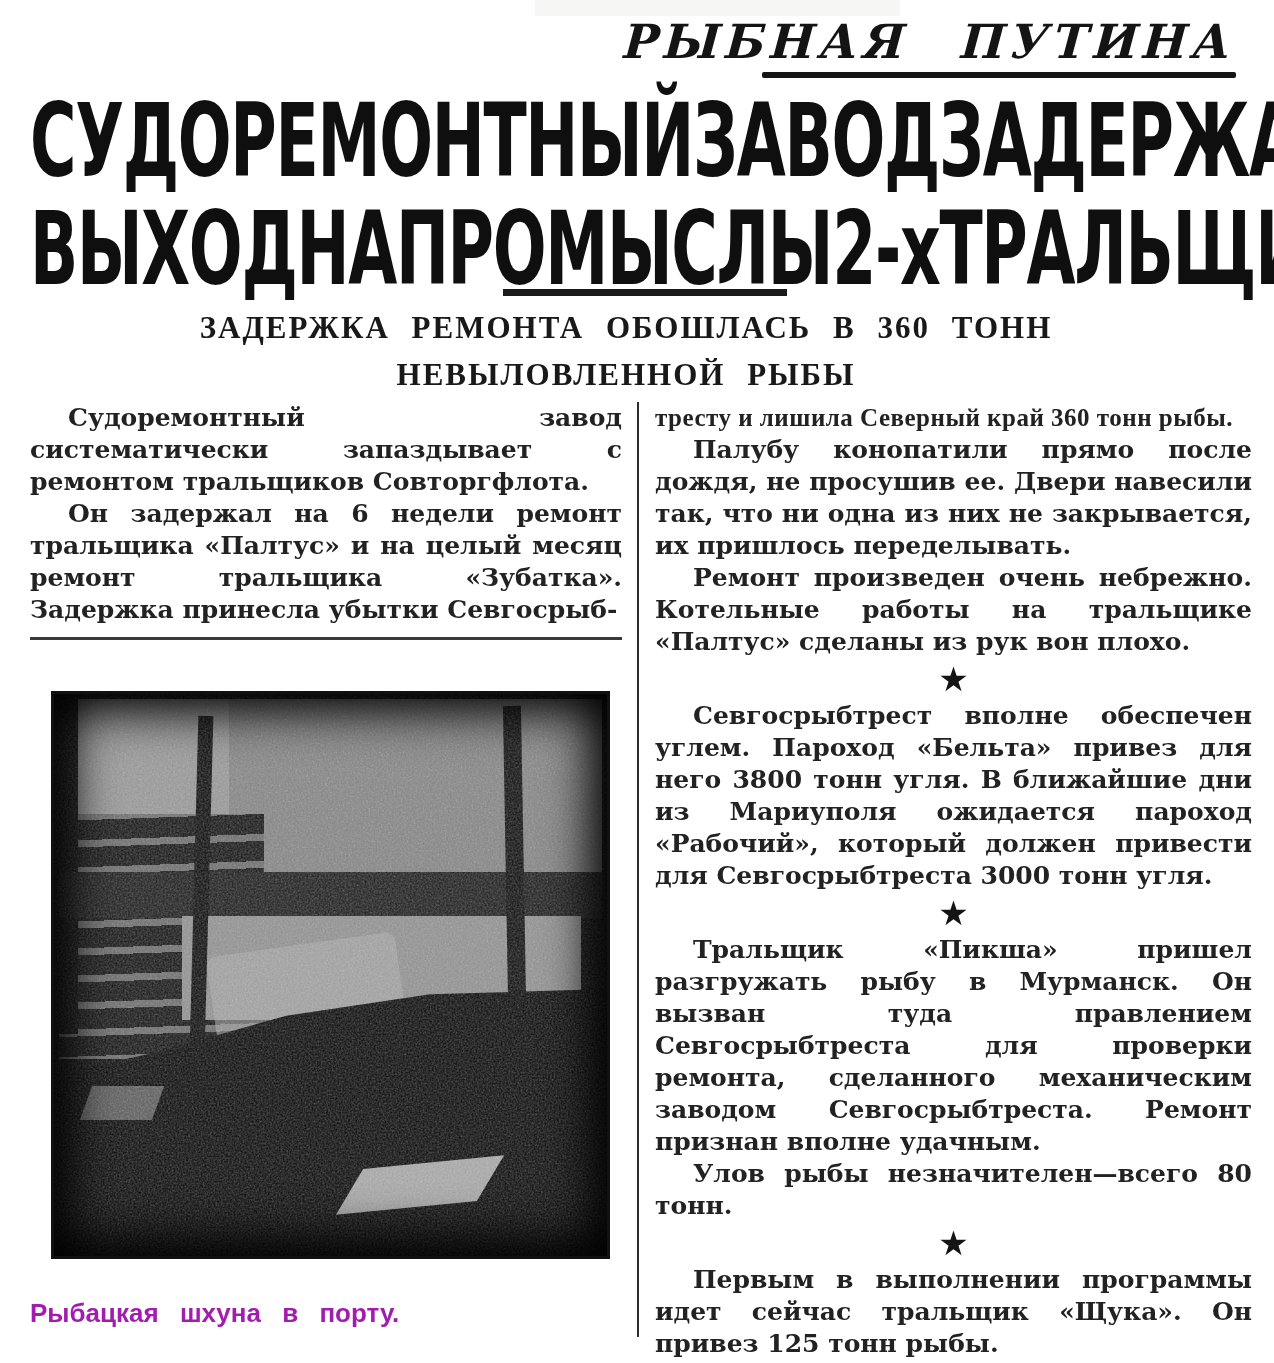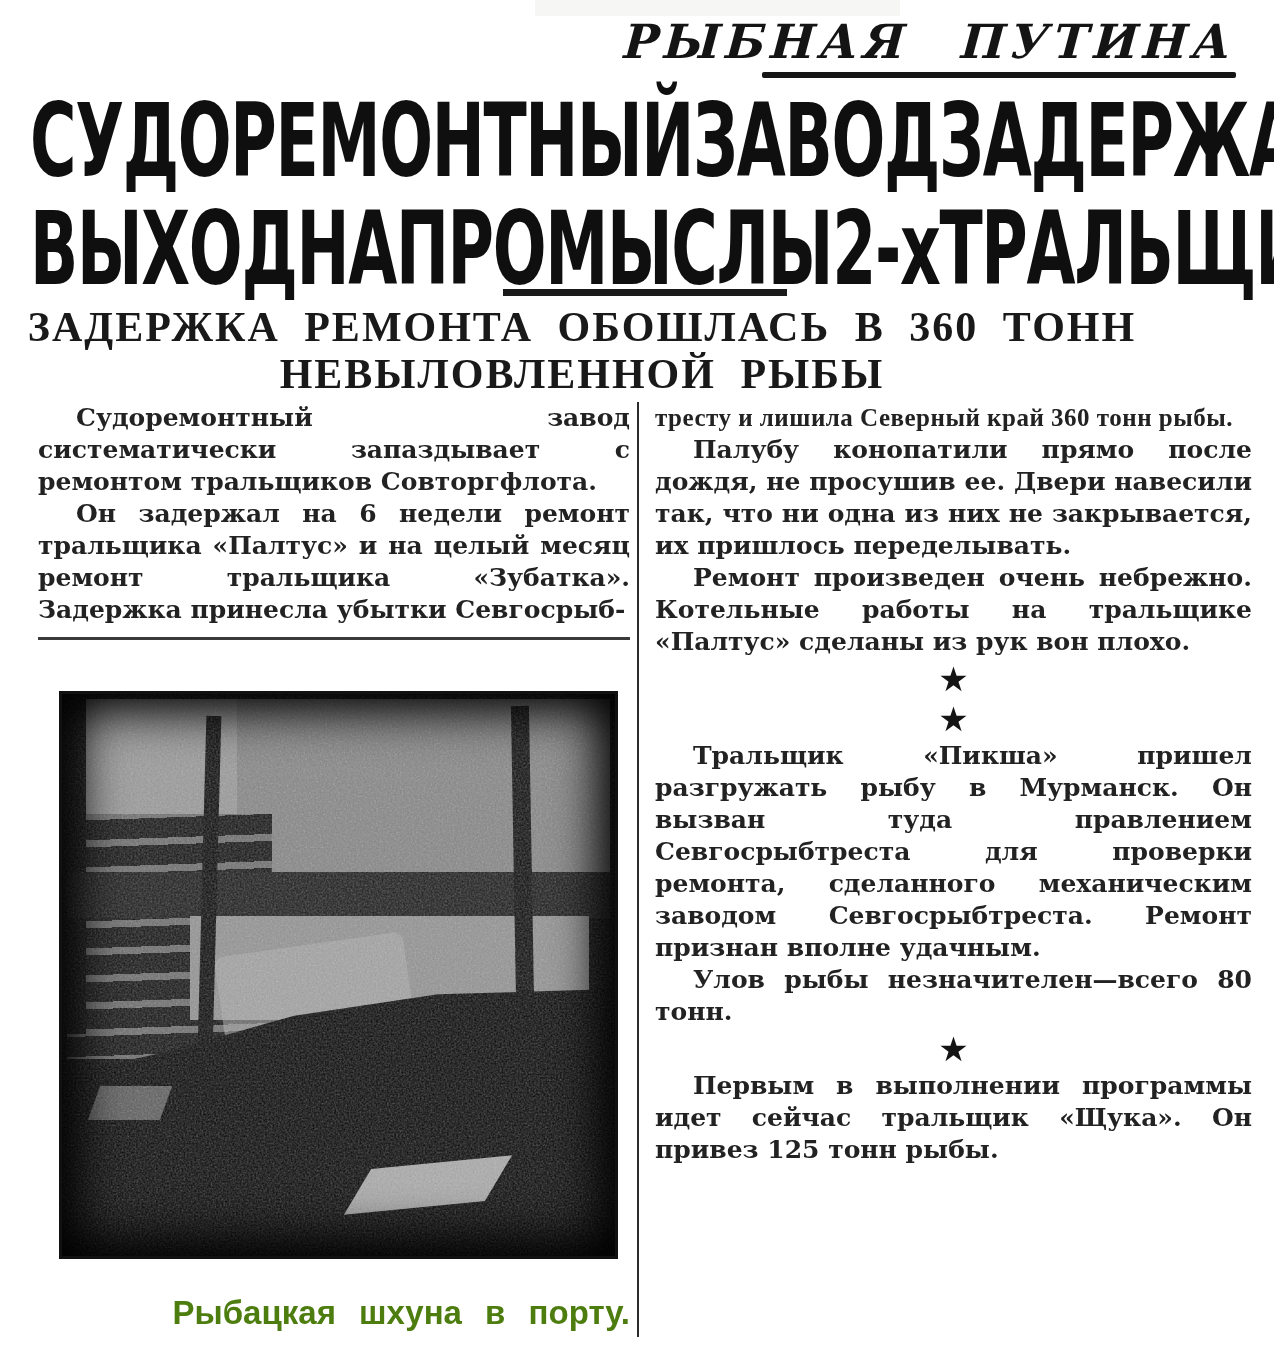--- a/index.html
+++ b/index.html
@@ -21,25 +21,25 @@
   .headline{position:absolute;top:90px;left:30px;width:1214px;}
   .hl-slot{height:100px;margin-bottom:8px;}
   .hl-line{width:1840px;height:96px;transform:scale(0.66,1.06);transform-origin:0 0;
            display:flex;justify-content:space-between;
            font-family:"DejaVu Sans",sans-serif;font-weight:700;font-size:96px;line-height:96px;
            color:#0f0f0f;white-space:nowrap;letter-spacing:-2px;}
 
   
   .subhead-rule{position:absolute;top:289px;left:503px;width:284px;height:7px;background:#1a1a1a;}
   .subhead{position:absolute;top:304px;left:0;width:1164px;text-align:center;
-           font-family:"Liberation Serif",serif;font-weight:700;font-size:42px;line-height:47px;
-           letter-spacing:2px;word-spacing:12px;color:#191919;}
+           font-family:"Liberation Serif",serif;font-weight:700;font-size:31px;line-height:47px;
+           letter-spacing:2px;word-spacing:12px;color:#191919;padding-left:44px;}
 
   
-  .col-left{position:absolute;top:402px;left:38px;width:592px;}
+  .col-left{position:absolute;top:402px;left:30px;width:592px;}
   .col-right{position:absolute;top:402px;left:655px;width:597px;}
   .divider{position:absolute;left:637px;top:402px;width:2px;height:935px;background:#2c2c2c;}
 
   .body{margin:0;font-family:"DejaVu Serif",serif;font-weight:700;font-size:25px;line-height:32px;
         text-align:justify;color:#222;text-rendering:optimizeLegibility;}
   .indent{text-indent:38px;}
   .bold-sans{font-family:Liberation Serif, serif;font-weight:700;letter-spacing:0.5px;}
 
   .star{ text-align:center;font-family:"DejaVu Sans",sans-serif;font-size:34px;line-height:38px;
         margin:2px 0;color:#141414;}
@@ -62,22 +62,22 @@
   .ph-foreground{left:0;right:0;top:295px;bottom:0;background:#080808;
       clip-path:polygon(0 32%,18% 24%,42% 10%,68% 2%,100% 0,100% 100%,0 100%);}
   .ph-lightpatch{left:300px;top:468px;width:132px;height:46px;background:#ababab;
       transform:skewX(-35deg) rotate(-6deg);}
   .ph-smallpatch{left:32px;top:392px;width:72px;height:34px;background:#5d5d5d;transform:skewX(-20deg);}
   .ph-midglow{left:160px;top:250px;width:190px;height:130px;background:#b0b0b0;opacity:.55;
       border-radius:10px;transform:rotate(-8deg);}
   .ph-vignette{inset:0;box-shadow:inset 0 0 46px 18px #000;}
   .grain{position:absolute;inset:0;width:100%;height:100%;opacity:.42;}
 
-  .caption{margin:42px 0 0 0;text-align:right;font-family:"Liberation Sans",sans-serif;
-           font-weight:700;font-size:33px;line-height:30px;word-spacing:14px;color:#4d7c0f;}
+  .caption{margin:42px 0 0 0;text-align:left;font-family:"Liberation Sans",sans-serif;
+           font-weight:700;font-size:26px;line-height:30px;word-spacing:14px;color:#a21caf;}
 </style>
 </head>
 <body>
 
 <div class="page">
 
   <div class="top-faint"></div>
 
   <div class="kicker-block">
     <span class="kicker">РЫБНАЯ ПУТИНА</span>
@@ -139,20 +139,21 @@
       <div class="ph-vignette"></div>
     </figure>
     <div class="caption">Рыбацкая шхуна в порту.</div>
   </div>
 
   <div class="col-right">
     <p class="body bold-sans">тресту и лишила Северный край 360 тонн рыбы.</p>
     <p class="body indent">Палубу конопатили прямо после дождя, не просушив ее. Двери навесили так, что ни одна из них не закрывается, их пришлось переделывать.</p>
     <p class="body indent">Ремонт произведен очень небрежно. Котельные работы на тральщике «Палтус» сделаны из рук вон плохо.</p>
     <div class="star">★</div>
+    <p class="body indent">Севгосрыбтрест вполне обеспечен углем. Пароход «Бельта» привез для него 3800 тонн угля. В ближайшие дни из Мариуполя ожидается пароход «Рабочий», который должен привести для Севгосрыбтреста 3000 тонн угля.</p>
     <div class="star">★</div>
     <p class="body indent">Тральщик «Пикша» пришел разгружать рыбу в Мурманск. Он вызван туда правлением Севгосрыбтреста для проверки ремонта, сделанного механическим заводом Севгосрыбтреста. Ремонт признан вполне удачным.</p>
     <p class="body indent">Улов рыбы незначителен—всего 80 тонн.</p>
     <div class="star">★</div>
     <p class="body indent">Первым в выполнении программы идет сейчас тральщик «Щука». Он привез 125 тонн рыбы.</p>
   </div>
 
 </div>
 
 </body></html>

